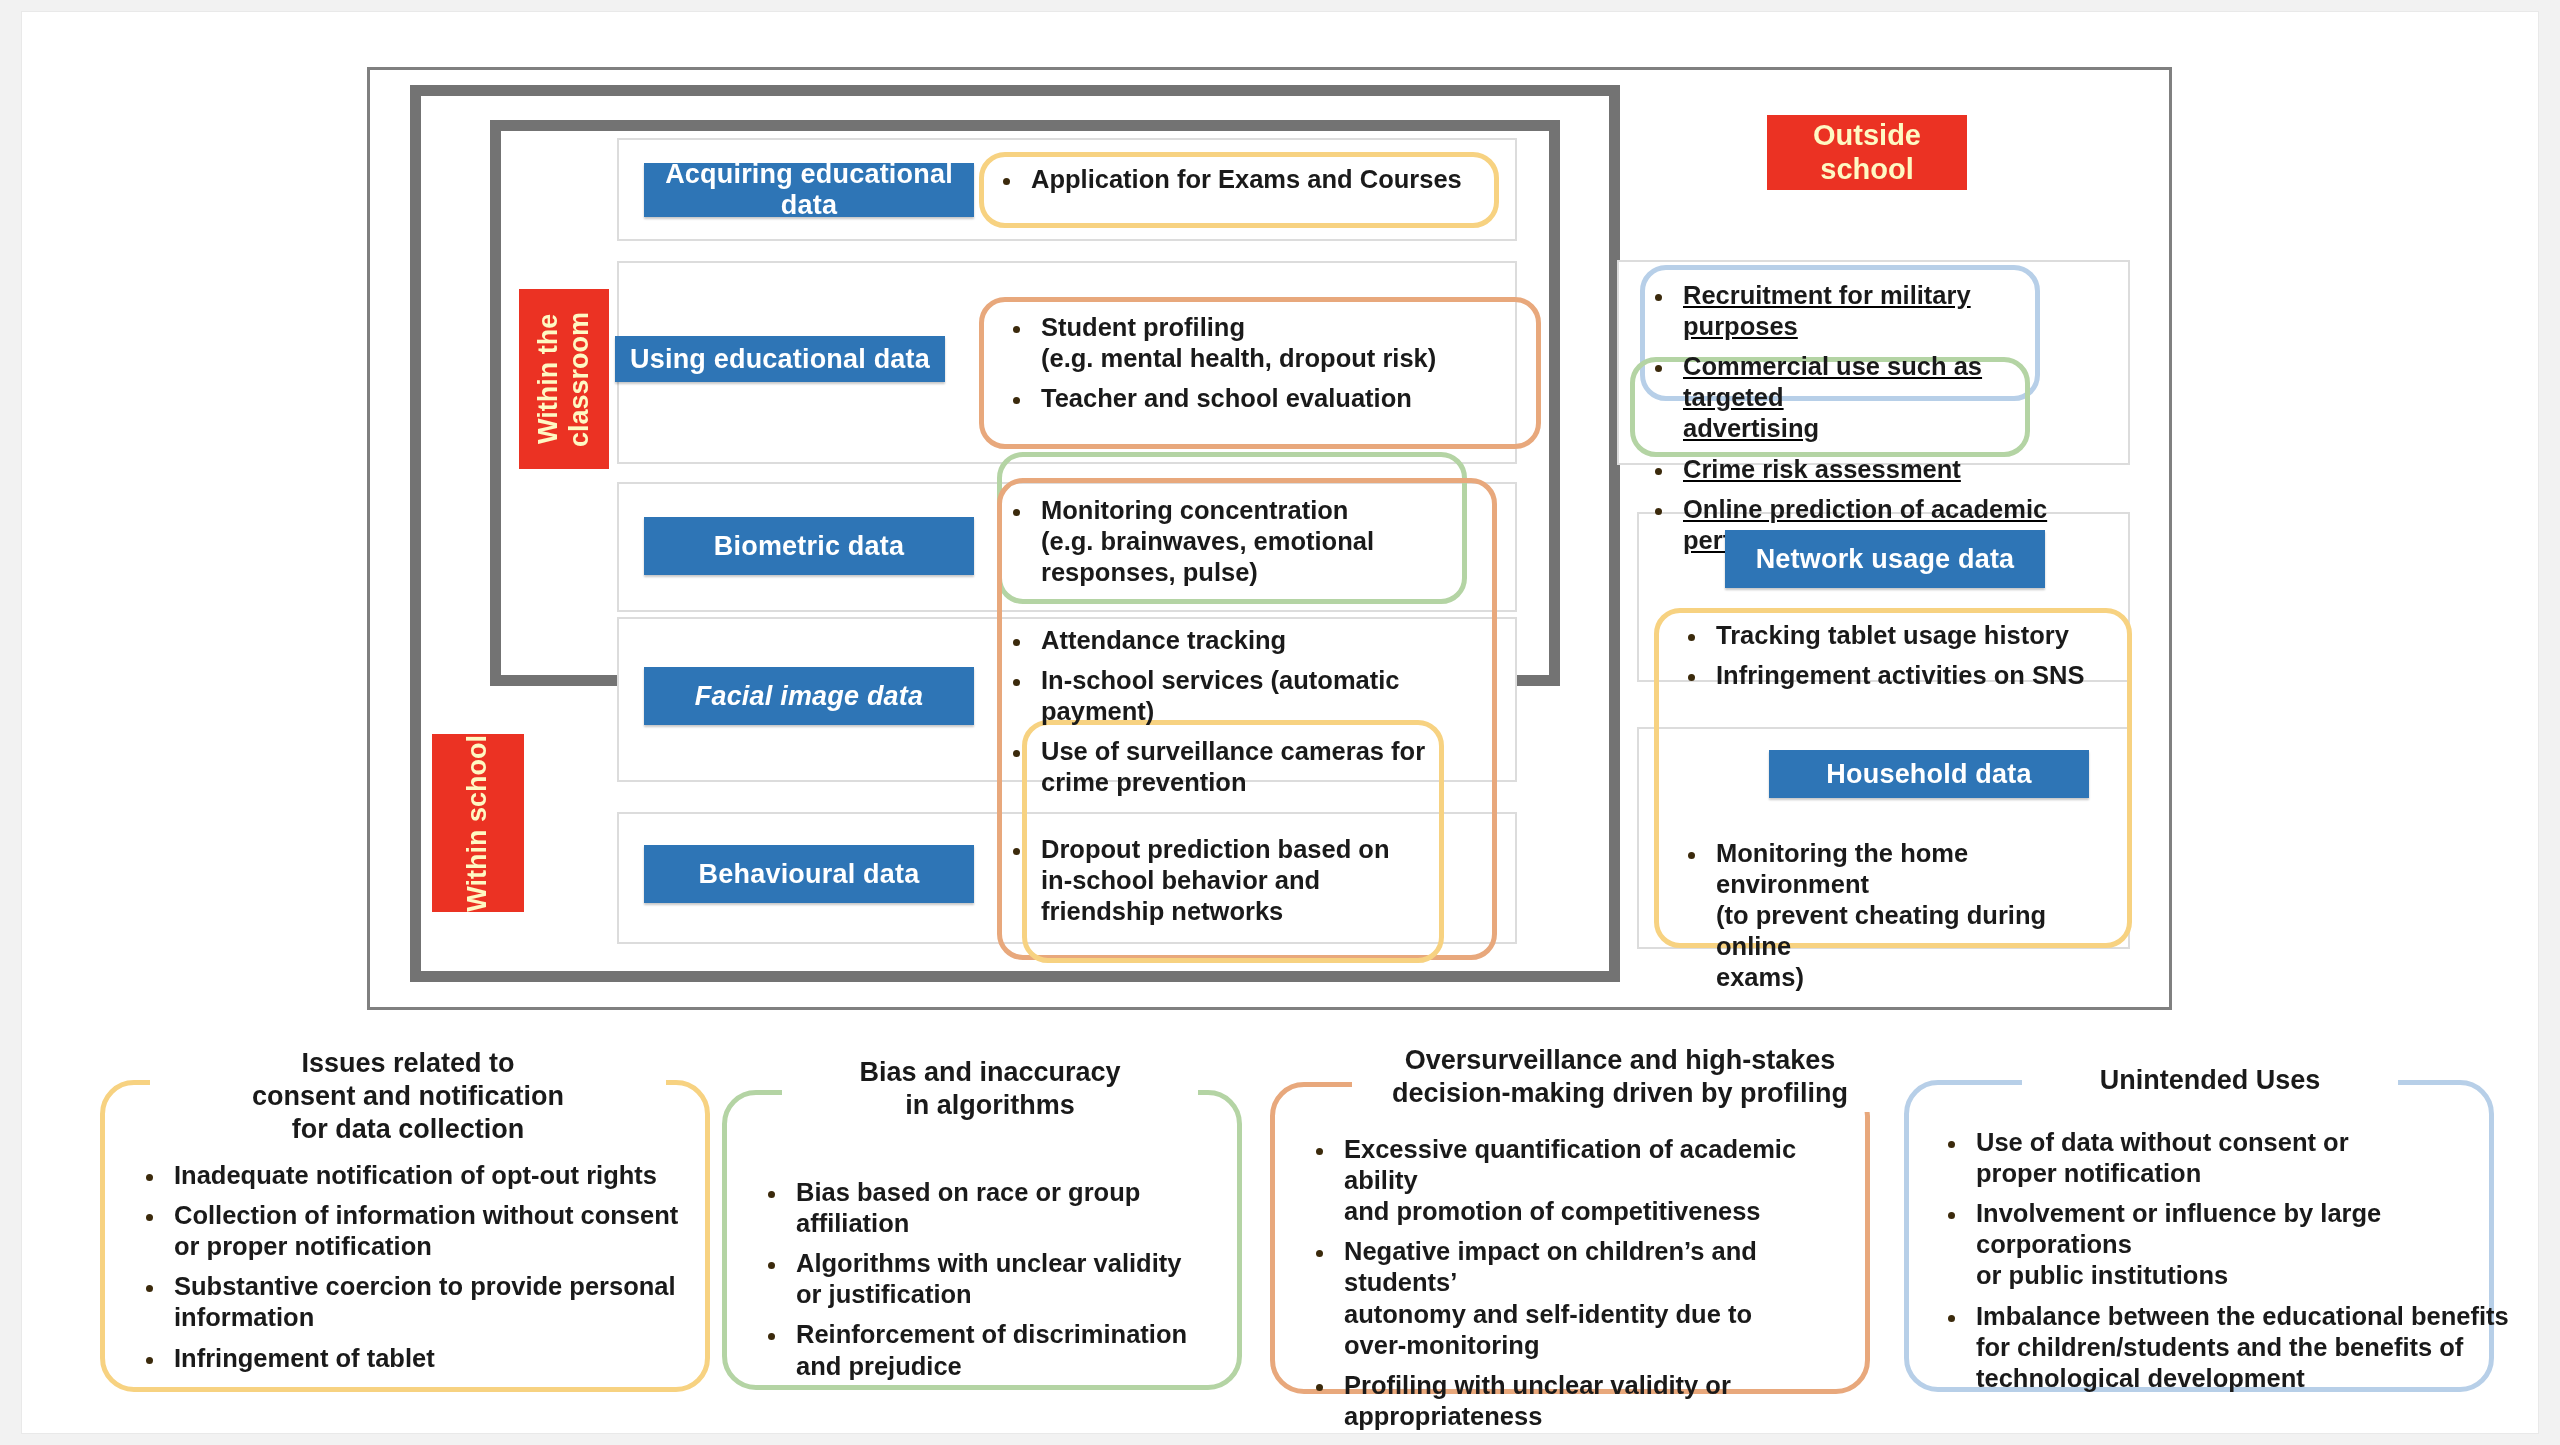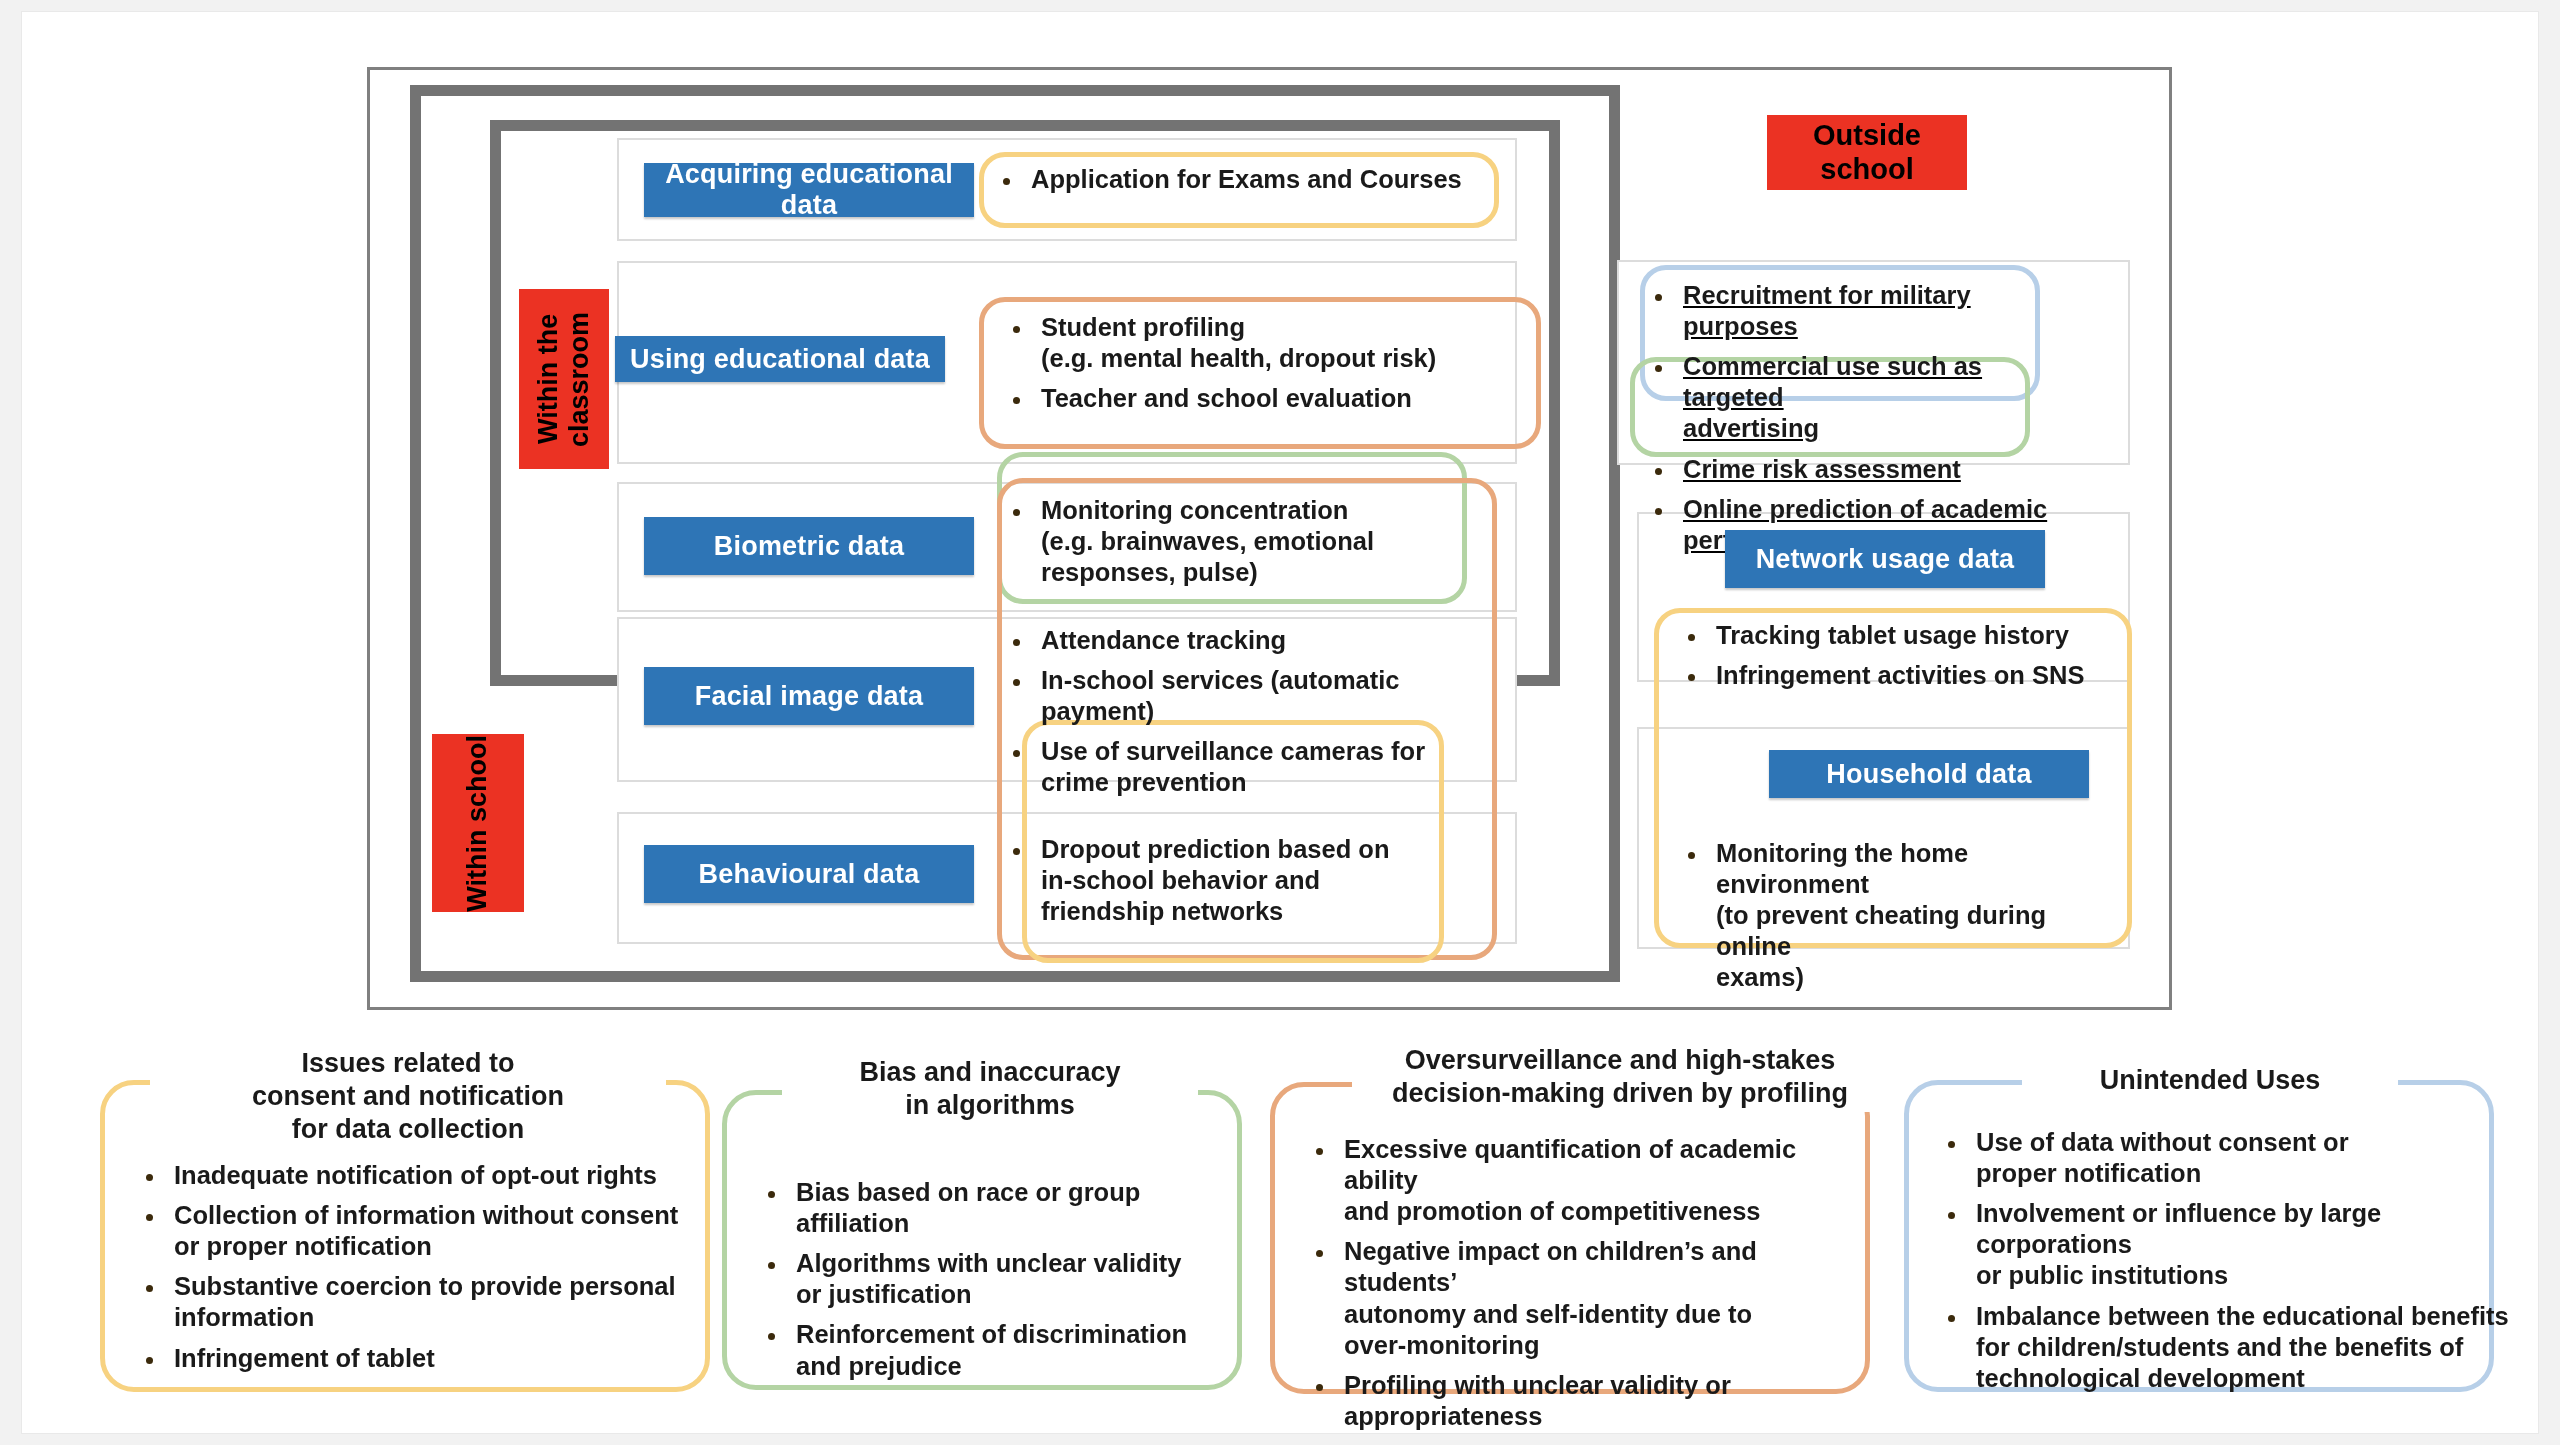--- a/index.html
+++ b/index.html
@@ -7,21 +7,21 @@
   #page{position:relative;width:2560px;height:1445px;background:#f2f2f2;overflow:hidden;}
   #canvas{position:absolute;left:22px;top:12px;width:2516px;height:1421px;background:#ffffff;box-shadow:0 0 0 1px #e9e9e9;}
 
   
   .frame{position:absolute;box-sizing:border-box;}
   #frame-outer{left:345px;top:55px;width:1805px;height:943px;border:3px solid #808080;}
   #frame-middle{left:388px;top:73px;width:1210px;height:897px;border:11px solid #737373;}
   #frame-inner{left:468px;top:108px;width:1070px;height:566px;border:11px solid #737373;}
 
   
-  .red-tag{position:absolute;background:#eb3223;color:#000000;font-weight:700;
+  .red-tag{position:absolute;background:#eb3223;color:#fef9c3;font-weight:700;
            display:flex;align-items:center;justify-content:center;text-align:center;line-height:1.15;}
   .vert{writing-mode:vertical-rl;transform:rotate(180deg);}
   #tag-within-classroom{left:497px;top:277px;width:90px;height:180px;font-size:27px;}
   #tag-within-school{left:410px;top:722px;width:92px;height:178px;font-size:27px;}
   #tag-outside-school{left:1745px;top:103px;width:200px;height:75px;font-size:29px;font-weight:700;}
 
   
   .row-card{position:absolute;box-sizing:border-box;background:#fff;border:2px solid #dcdcdc;}
 
   
@@ -82,21 +82,21 @@
 
     <div class="chip z4" style="left:622px;top:151px;width:330px;height:54px;">
       <span>Acquiring educational data</span>
     </div>
     <div class="chip z4" style="left:593px;top:324px;width:330px;height:46px;">
       <span>Using educational data</span>
     </div>
     <div class="chip z4" style="left:622px;top:505px;width:330px;height:58px;">
       <span>Biometric data</span>
     </div>
-    <div class="chip z4" style="left:622px;top:655px;width:330px;height:58px;">
+    <div class="chip z4" style="left:622px;top:655px;width:330px;height:58px;font-style:italic;">
       <span>Facial image data</span>
     </div>
     <div class="chip z4" style="left:622px;top:833px;width:330px;height:58px;">
       <span>Behavioural data</span>
     </div>
 
     <div class="ro ro-yellow z3" style="left:957px;top:140px;width:520px;height:76px;"></div>
     <div class="ro ro-orange z3" style="left:957px;top:285px;width:562px;height:152px;"></div>
     <div class="ro ro-green  z3" style="left:975px;top:440px;width:470px;height:152px;"></div>
     <div class="ro ro-orange z3" style="left:975px;top:466px;width:500px;height:482px;"></div>

